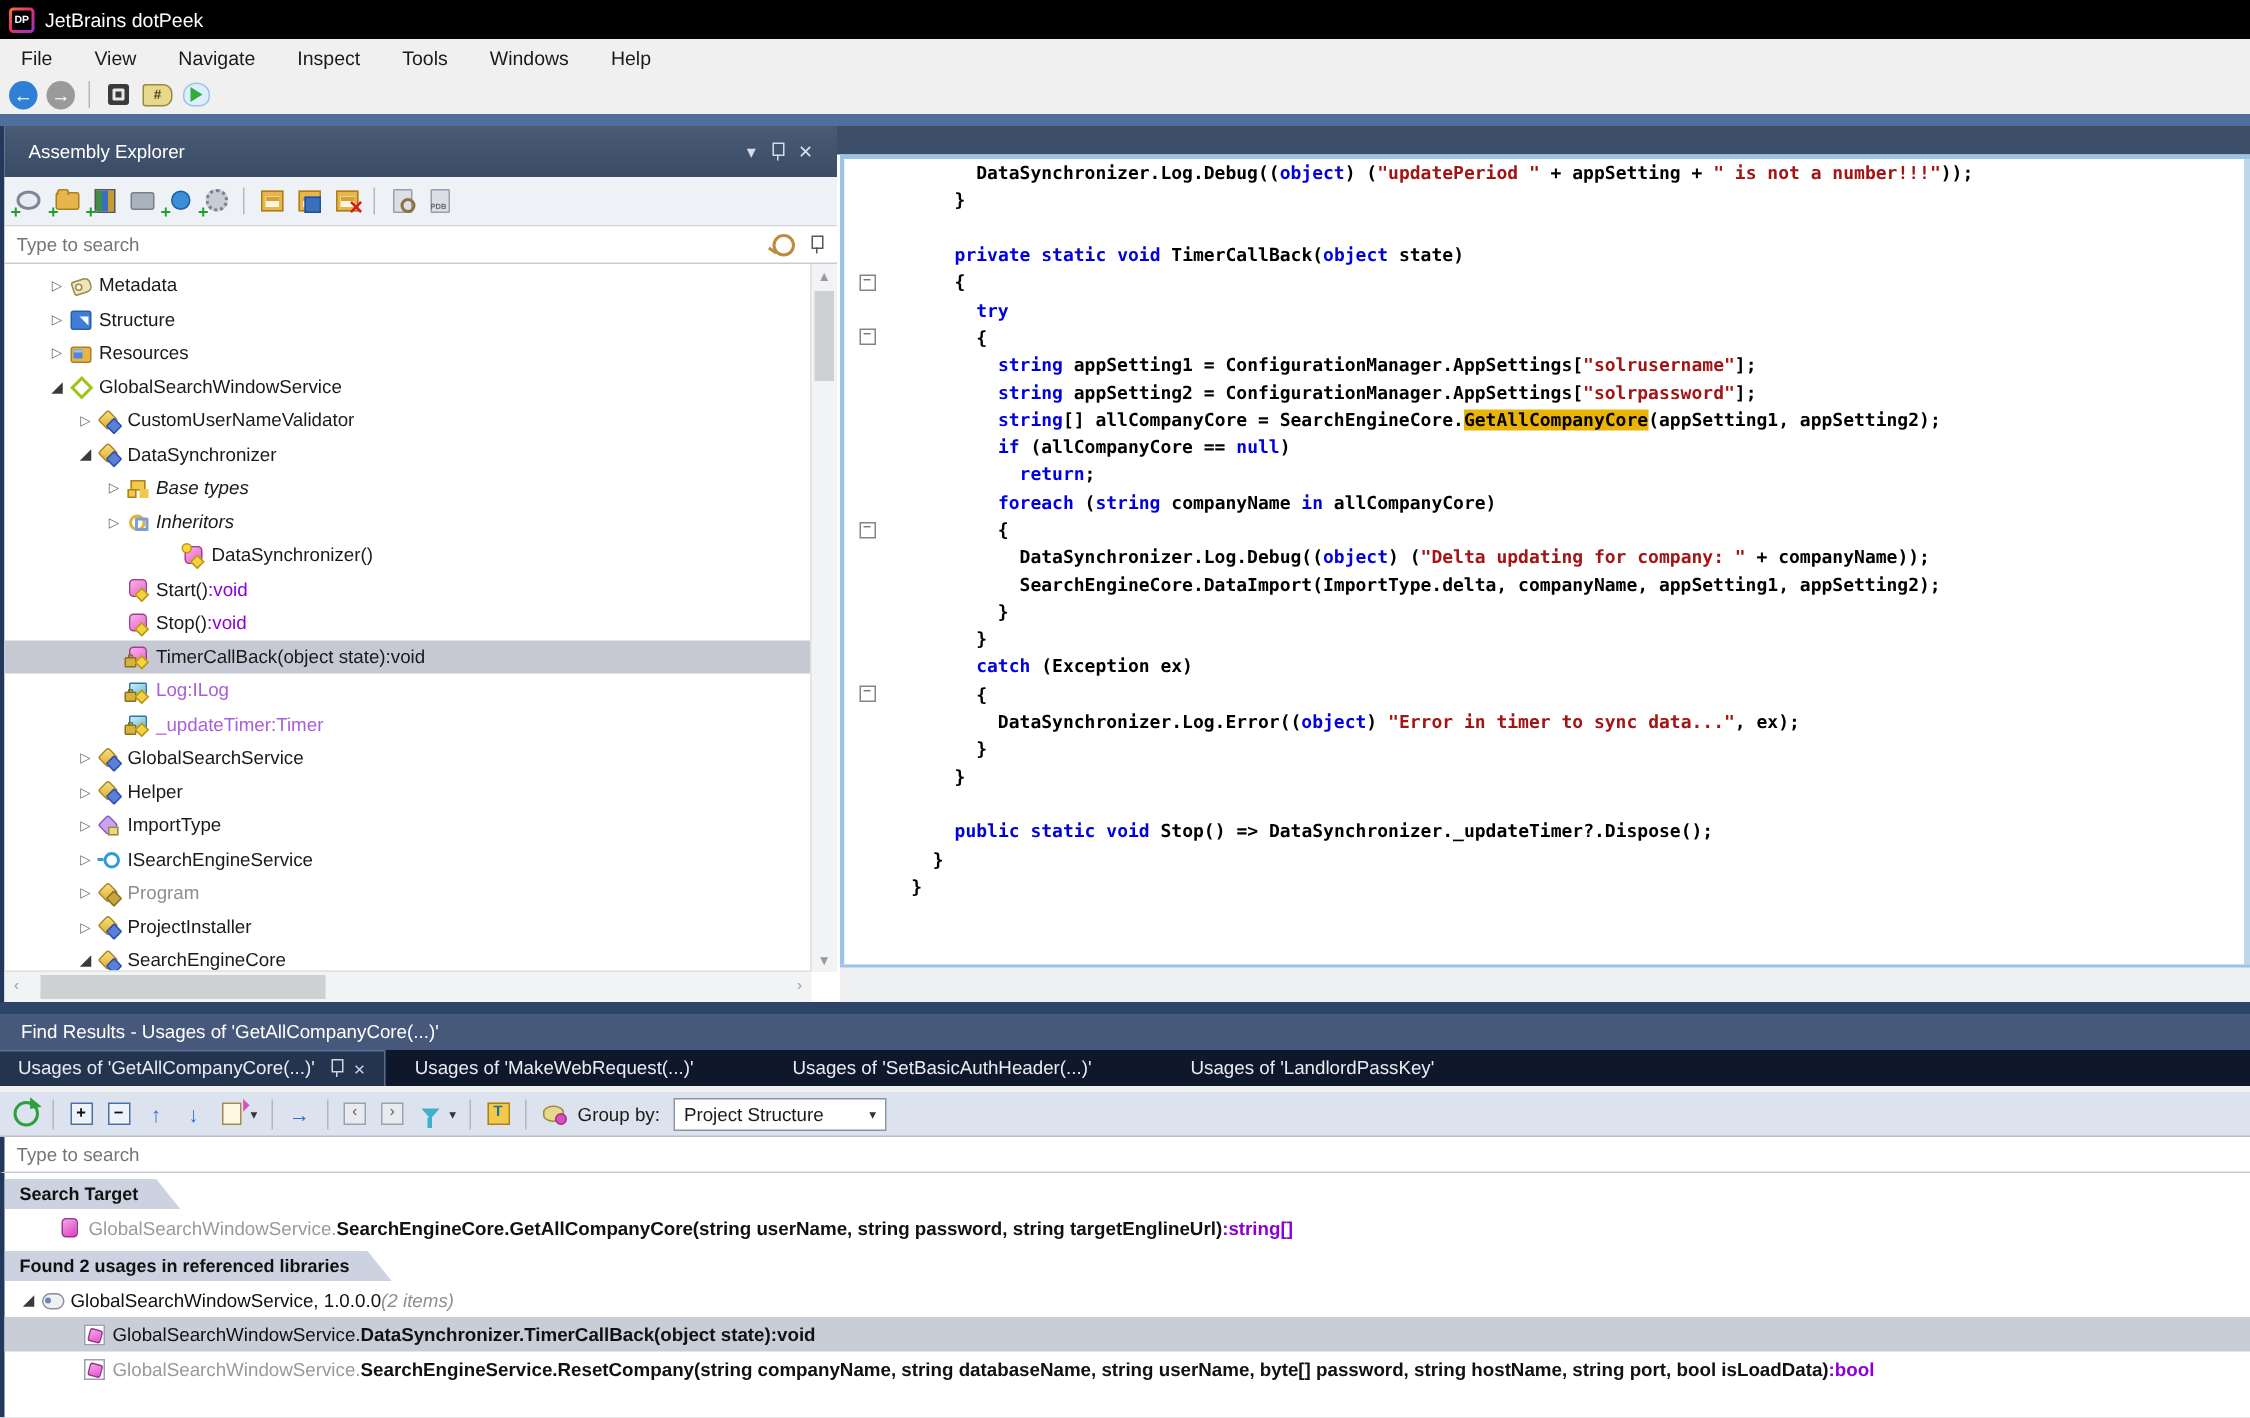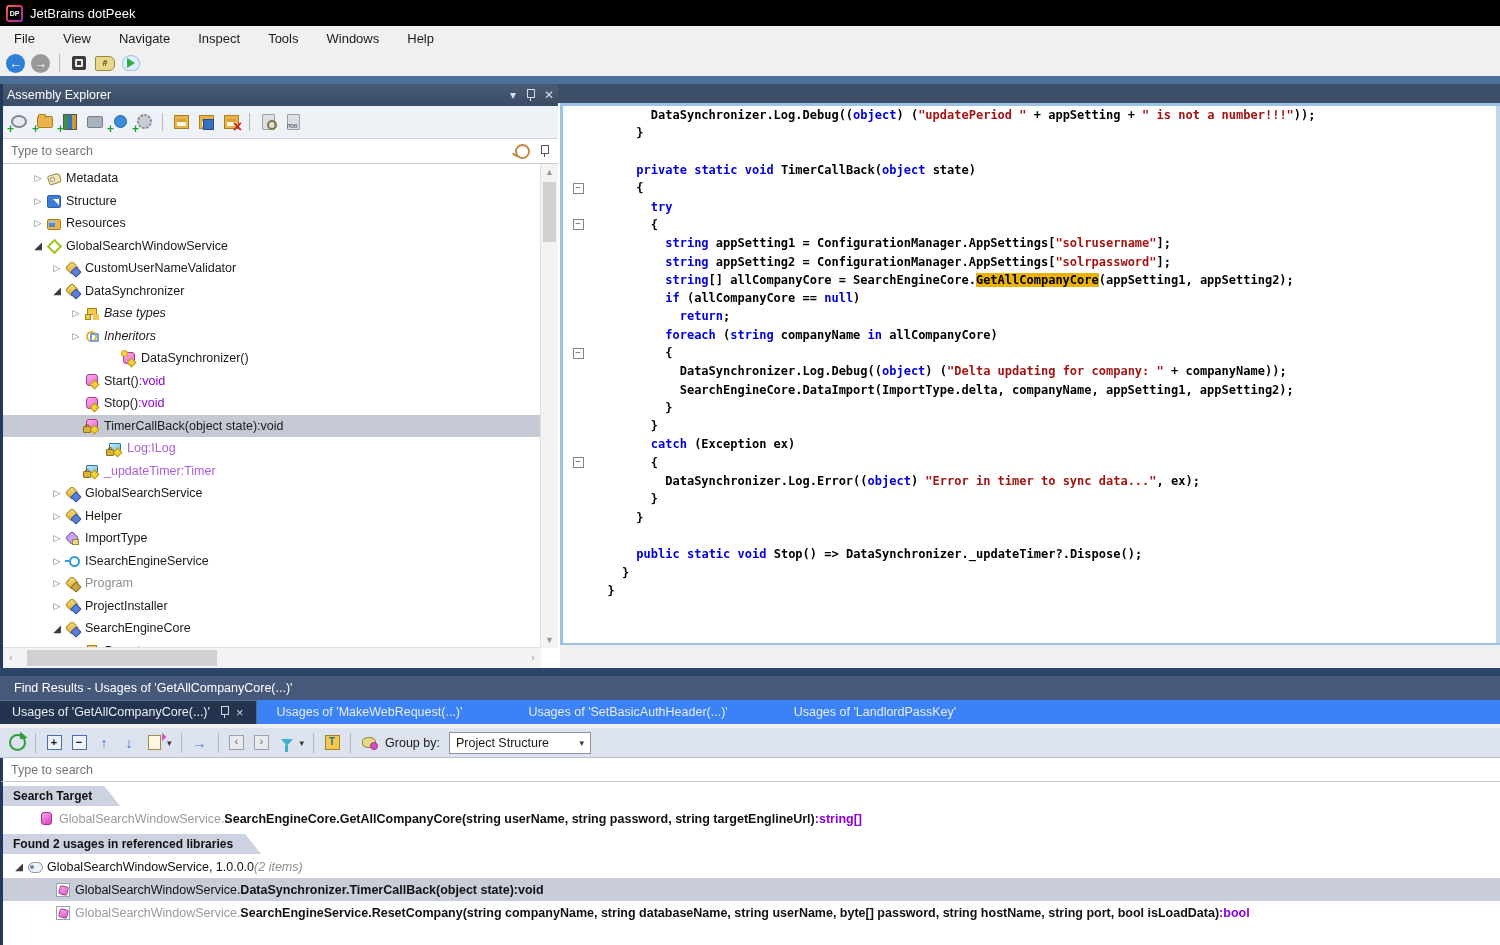--- a/index.html
+++ b/index.html
@@ -18,21 +18,21 @@
   .tsep{width:1px;height:18px;background:#b8b8b8;margin:0 3px;}
   .tool-ic{width:20px;height:20px;display:flex;align-items:center;justify-content:center;font-size:11px;flex:none;}
   .ic-chip{width:14px;height:14px;background:#3a3a3a;border-radius:2px;position:relative;}
   .ic-chip::after{content:"";position:absolute;inset:3px;border:2px solid #e8e8e8;border-radius:1px;}
   .ic-cstag{width:18px;height:13px;background:#e8d98a;border:1px solid #98893f;border-radius:2px 6px 6px 2px;font-size:9px;font-weight:bold;color:#4a431a;display:flex;align-items:center;justify-content:center;}
   .ic-run{width:16px;height:14px;background:#dfeefc;border:1px solid #9cc3e6;border-radius:50% 50% 40% 40%;position:relative;}
   .ic-run::after{content:"";position:absolute;left:4px;top:2px;border-left:8px solid #2fae3f;border-top:5px solid transparent;border-bottom:5px solid transparent;}
   .bluestrip{position:absolute;left:0;top:76px;right:0;height:8px;background:#4e6f9c;}
   
   .left-panel{position:absolute;left:0;top:84px;width:558px;height:584px;background:#fff;border-left:3px solid #22395c;box-sizing:border-box;display:flex;flex-direction:column;}
-  .ae-title{height:22px;background:linear-gradient(#4a5b76,#3a4b66);color:#fff;font-size:12.5px;display:flex;align-items:center;padding:0 4px;flex:none;}
+  .ae-title{height:34px;background:linear-gradient(#4a5b76,#3a4b66);color:#fff;font-size:12.5px;display:flex;align-items:center;padding:0 16px;flex:none;}
   .ae-title-sp{flex:1;}
   .ae-tbtn{color:#d7dde8;font-size:12px;margin-left:10px;line-height:12px;}
   .pinbtn{display:inline-block;width:8px;height:12px;position:relative;}
   .pinbtn::before{content:"";position:absolute;left:1px;top:0;width:6px;height:7px;border:1px solid #d7dde8;}
   .pinbtn::after{content:"";position:absolute;left:4px;top:8px;width:1px;height:4px;background:#d7dde8;}
   .ae-toolbar{height:32px;background:#eef1f6;border-bottom:1px solid #d0d4da;display:flex;align-items:center;gap:5px;padding:0 6px;flex:none;}
   .ab{width:20px;height:20px;position:relative;flex:none;}
   .plus::after{content:"+";position:absolute;left:-2px;bottom:-4px;color:#1f9e2c;font-weight:bold;font-size:12px;text-shadow:0 0 2px #fff;}
   .g-oval{position:absolute;right:2px;top:3px;width:12px;height:9px;border:2px solid #7c8694;border-radius:50%;background:#e8ecf2;}
   .g-folder{position:absolute;right:1px;top:4px;width:14px;height:10px;background:#e7b54c;border:1px solid #a97f1f;border-radius:2px;}
@@ -118,21 +118,21 @@
   .gut{width:30px;flex:none;display:flex;align-items:center;justify-content:center;}
   .fold{width:9px;height:9px;border:1px solid #848484;background:#fff;color:#555;font-size:9px;line-height:7px;text-align:center;font-weight:normal;}
   .tk-k{color:#0000dd;}
   .tk-s{color:#a31515;}
   .tk-p{color:#000;}
   .tk-h{color:#000;background:#eab308;text-align:center;}
   
   .dock-sep{position:absolute;left:0;top:668px;right:0;height:8px;background:#2c4468;}
   
   .fr-header{position:absolute;left:0;top:676px;right:0;height:24px;background:#47597a;color:#fff;font-size:12.5px;display:flex;align-items:center;padding-left:14px;box-sizing:border-box;}
-  .fr-tabs{position:absolute;left:0;top:700px;right:0;height:24px;background:#3b82f6;display:flex;align-items:stretch;color:#e8ecf4;font-size:12.5px;}
+  .fr-tabs{position:absolute;left:0;top:700px;right:0;height:24px;background:#0f172a;display:flex;align-items:stretch;color:#e8ecf4;font-size:12.5px;}
   .fr-tab{display:flex;align-items:center;padding:0 12px;white-space:nowrap;}
   .fr-tab.active{background:#24344e;border-right:1px solid #56central;border-right:1px solid #566b8a;box-shadow:inset 0 1px 0 #5a7099;}
   .tabpin{margin-left:10px;margin-right:4px;}
   .tabpin::before{border-color:#cfd6e2;}
   .tabpin::after{background:#cfd6e2;}
   .tabclose{margin-left:4px;font-size:13px;color:#cfd6e2;}
   .fr-toolbar{position:absolute;left:0;top:728px;right:0;height:30px;background:#dce3ee;border-bottom:1px solid #b8c0cc;display:flex;align-items:center;gap:7px;padding-left:8px;box-sizing:border-box;font-size:12.5px;color:#1a1a1a;}
   .fb{width:18px;height:18px;position:relative;flex:none;display:flex;align-items:center;justify-content:center;}
   .fsep{width:1px;height:20px;background:#b0b8c4;margin:0 2px;}
   .ic-refresh{width:13px;height:13px;border:2.5px solid #2f9e3f;border-radius:50%;position:relative;}
@@ -313,21 +313,21 @@
             <span class="suffix">:void</span>
           </div>
           <div class="trow sel" style="padding-left: 65px;">
             <span class="exp"></span>
             <span class="ti meth">
               <span class="lock"></span>
             </span>
             <span>TimerCallBack(object state)</span>
             <span class="suffix">:void</span>
           </div>
-          <div class="trow" style="padding-left: 88px;">
+          <div class="trow" style="padding-left: 65px;">
             <span class="exp"></span>
             <span class="ti field">
               <span class="lock"></span>
             </span>
             <span class="fieldtext">Log:ILog</span>
           </div>
           <div class="trow" style="padding-left: 65px; text-align: right;">
             <span class="exp"></span>
             <span class="ti field">
               <span class="lock"></span>

